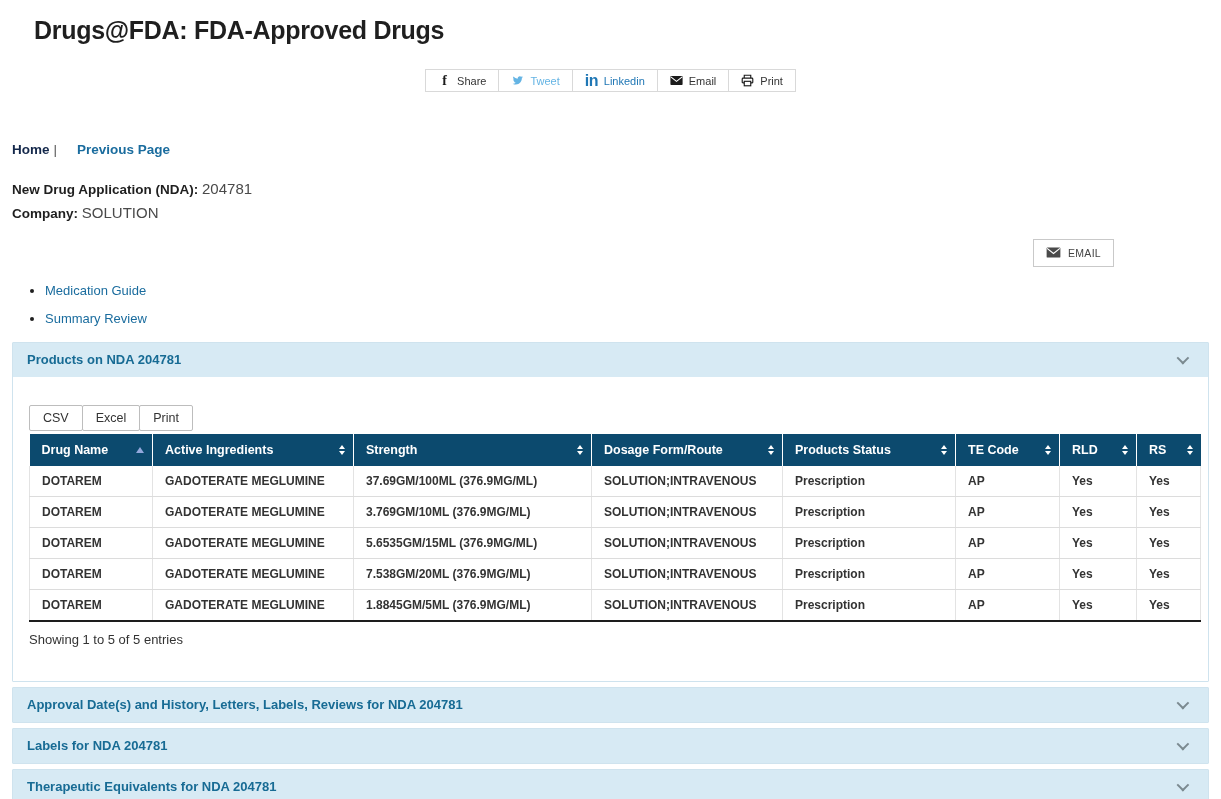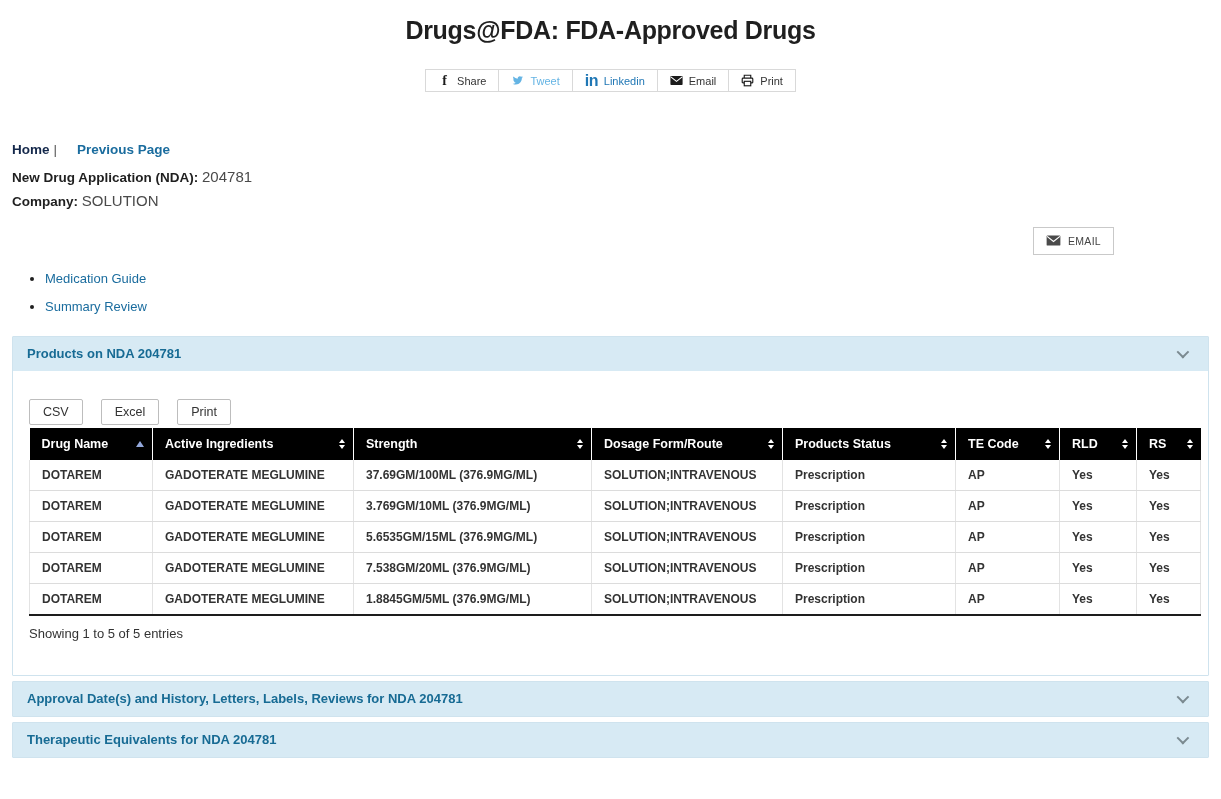--- a/index.html
+++ b/index.html
@@ -1,66 +1,66 @@
 <!DOCTYPE html>
 <html><head>
 <meta charset="utf-8">
 <style>
   * { box-sizing: border-box; margin: 0; padding: 0; }
   html,body { width: 1221px; background:#fff; font-family:"Liberation Sans","DejaVu Sans",sans-serif; color:#333; }
 
   
-  .page-title { text-align:center; font-size:25px; font-weight:bold; color:#1f1f1f; margin-top:16px; letter-spacing:-0.3px; }
+  .page-title { text-align:left; font-size:25px; font-weight:bold; color:#1f1f1f; margin-top:16px; letter-spacing:-0.3px;padding-left:34px; }
 
   .share-bar-wrap { display:flex; justify-content:center; margin-top:24px; }
   .share-bar { display:flex; border:1px solid #d9d9d9; background:#fff; }
   .share-btn { display:flex; align-items:center; gap:6px; padding:4px 12px; font-size:11px; color:#333; cursor:pointer; border-right:1px solid #d9d9d9; background:#fff; border-top:none; border-bottom:none; border-left:none; font-family:inherit; }
   .share-btn:last-child { border-right:none; }
   .share-btn .ic { display:inline-flex; width:13px; height:13px; align-items:center; justify-content:center; }
   .fb-f { font-family:"Liberation Serif","DejaVu Serif",serif; font-weight:bold; font-size:14px; color:#1b1b1b; line-height:1; }
   .tw-label { color:#64b4e4; }
   .li-label { color:#2077b5; }
   .li-in { font-weight:bold; font-size:16px; color:#2077b5; line-height:1; letter-spacing:-0.5px; }
 
   
   .content-pad { padding:0 12px; }
   .breadcrumb { margin-top:50px; font-size:13.5px; font-weight:bold; }
   .breadcrumb a { text-decoration:none; }
   .crumb-home { color:#14284b; }
   .crumb-sep { color:#555; font-weight:normal; margin:0 4px; }
   .crumb-prev { color:#1a6c9e;padding-left:16px; }
 
-  .app-meta { margin-top:8px; font-size:13.5px; line-height:1.55; }
+  .app-meta { margin-top:20px; font-size:13.5px; line-height:1.55; }
   .meta-label { font-weight:bold; color:#1f1f1f; }
   .meta-value { font-size:15px; font-weight:normal; color:#4a4a4a; }
 
   .email-row { display:flex; justify-content:flex-end; margin-top:14px; padding-right:95px; }
   .email-btn { display:flex; align-items:center; gap:7px; border:1px solid #c9c9c9; background:#fff; padding:7px 12px; font-size:10.5px; color:#444; cursor:pointer; font-family:inherit; letter-spacing:0.3px; }
 
   .doc-links { margin:16px 0 0 33px; }
   .doc-links li { font-size:13px; margin-bottom:13px; color:#1f1f1f; }
   .doc-links a { color:#1a6c9e; text-decoration:none; }
 
   
   .panel { margin:0 12px; border:1px solid #cfe3ee; border-radius:1px; }
   .panel + .panel { margin-top:5px; }
-  .panel-products { margin-top:22px; }
+  .panel-products { margin-top:16px; }
   .panel-heading { display:flex; align-items:center; justify-content:space-between; background:#d7eaf4; padding:9px 14px; cursor:pointer; min-height:34px; }
   .panel-title { font-size:13px; font-weight:bold; color:#176b94; }
   .chevron { width:9px; height:9px; border-right:2px solid #7b8a90; border-bottom:2px solid #7b8a90; transform:rotate(45deg) translateY(-2px); margin-right:8px; }
   .panel-body { background:#fff; padding:28px 10px 34px 16px; }
 
   
-  .export-bar { display:flex; margin-bottom:3px;gap:19px; }
+  .export-bar { display:flex; margin-bottom:3px; }
   .export-btn { background:#fff; border:1px solid #bdbdbd; color:#333; font-size:12.5px; padding:5px 13px; cursor:pointer; font-family:inherit; border-radius:2px; }
   .export-btn + .export-btn { margin-left:-1px; }
 
   
   table.products { border-collapse:collapse; table-layout:fixed; width:100%; }
-  table.products thead th { background:#000000; color:#fff; font-size:12.5px; font-weight:bold; text-align:left; padding:9px 8px 9px 12px; border-right:1px solid #fff; cursor:pointer; position:relative; }
+  table.products thead th { background:#0c4a6e; color:#fff; font-size:12.5px; font-weight:bold; text-align:left; padding:9px 8px 9px 12px; border-right:1px solid #fff; cursor:pointer; position:relative; }
   table.products thead th:last-child { border-right:none; }
   th .th-inner { display:flex; align-items:center; justify-content:space-between; gap:4px; }
   .sort-asc { width:0; height:0; border-left:4px solid transparent; border-right:4px solid transparent; border-bottom:6px solid #93a8dc; }
   .sort-both { display:inline-flex; flex-direction:column; gap:2px; }
   .sort-both i { display:block; width:0; height:0; border-left:3.5px solid transparent; border-right:3.5px solid transparent; }
   .sort-both .up { border-bottom:4.5px solid #fff; }
   .sort-both .dn { border-top:4.5px solid #fff; }
   table.products tbody td { font-size:12px; font-weight:bold; color:#333; padding:8px 8px 8px 12px; border-right:1px solid #e3e3e3; border-bottom:1px solid #dcdcdc; background:#fff; }
   table.products tbody td:last-child { border-right:1px solid #e3e3e3; }
   table.products tbody td:first-child { border-left:1px solid #e3e3e3; }
@@ -309,17 +309,23 @@
 
 <div class="bottom-panels">
   <div class="panel">
     <div class="panel-heading">
       <span class="panel-title">Approval Date(s) and History, Letters, Labels, Reviews for NDA 204781</span>
       <span class="chevron"></span>
     </div>
   </div>
   <div class="panel">
     <div class="panel-heading">
+      <span class="panel-title">Labels for NDA 204781</span>
+      <span class="chevron"></span>
+    </div>
+  </div>
+  <div class="panel">
+    <div class="panel-heading">
       <span class="panel-title">Therapeutic Equivalents for NDA 204781</span>
       <span class="chevron"></span>
     </div>
   </div>
 </div>
 
 </body></html>

